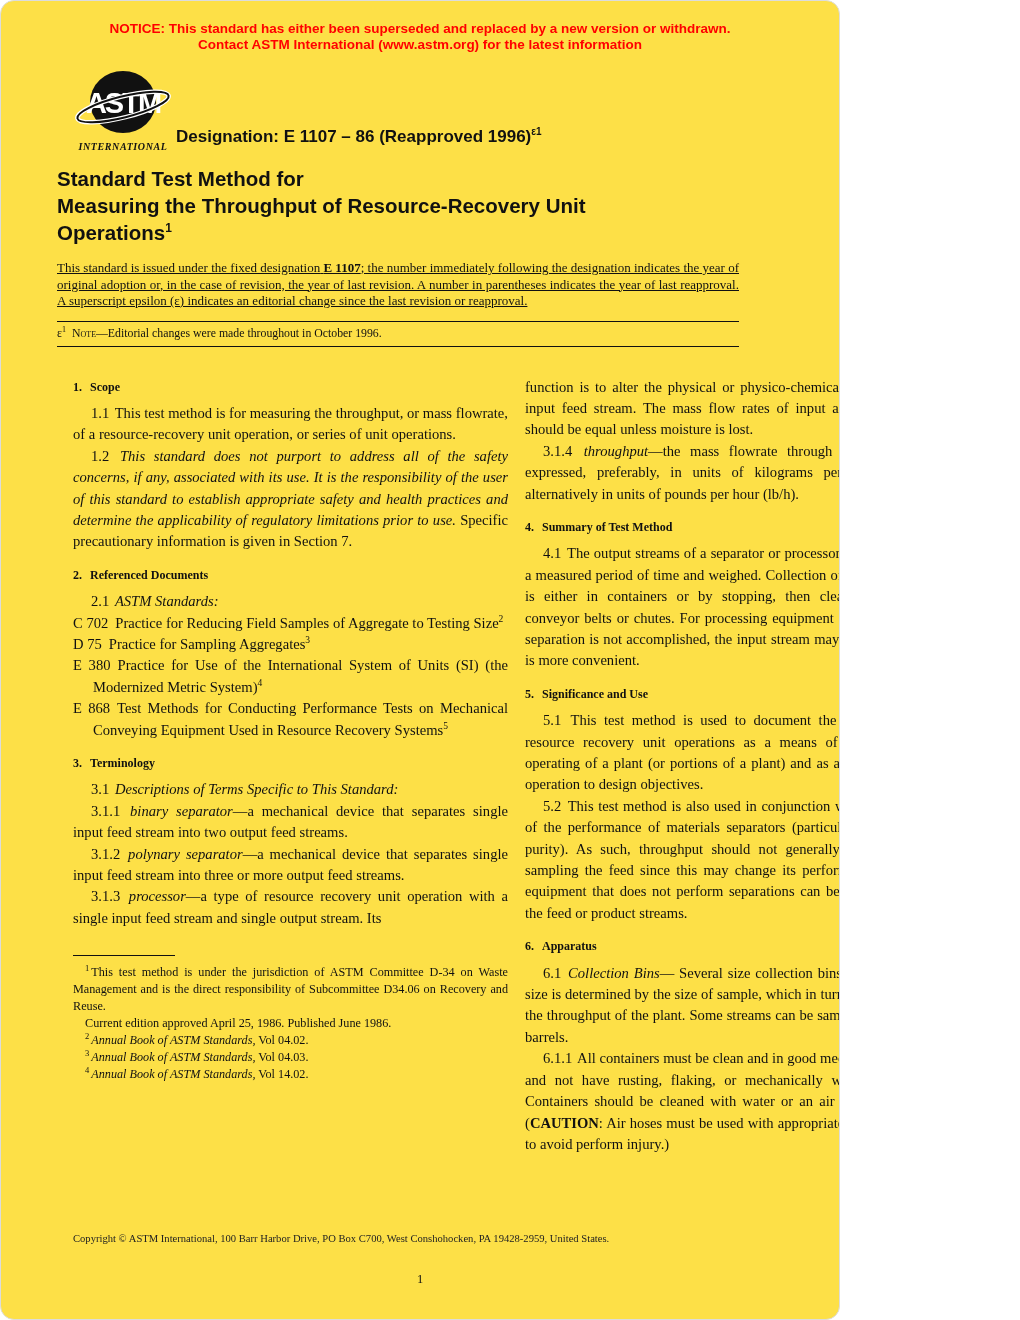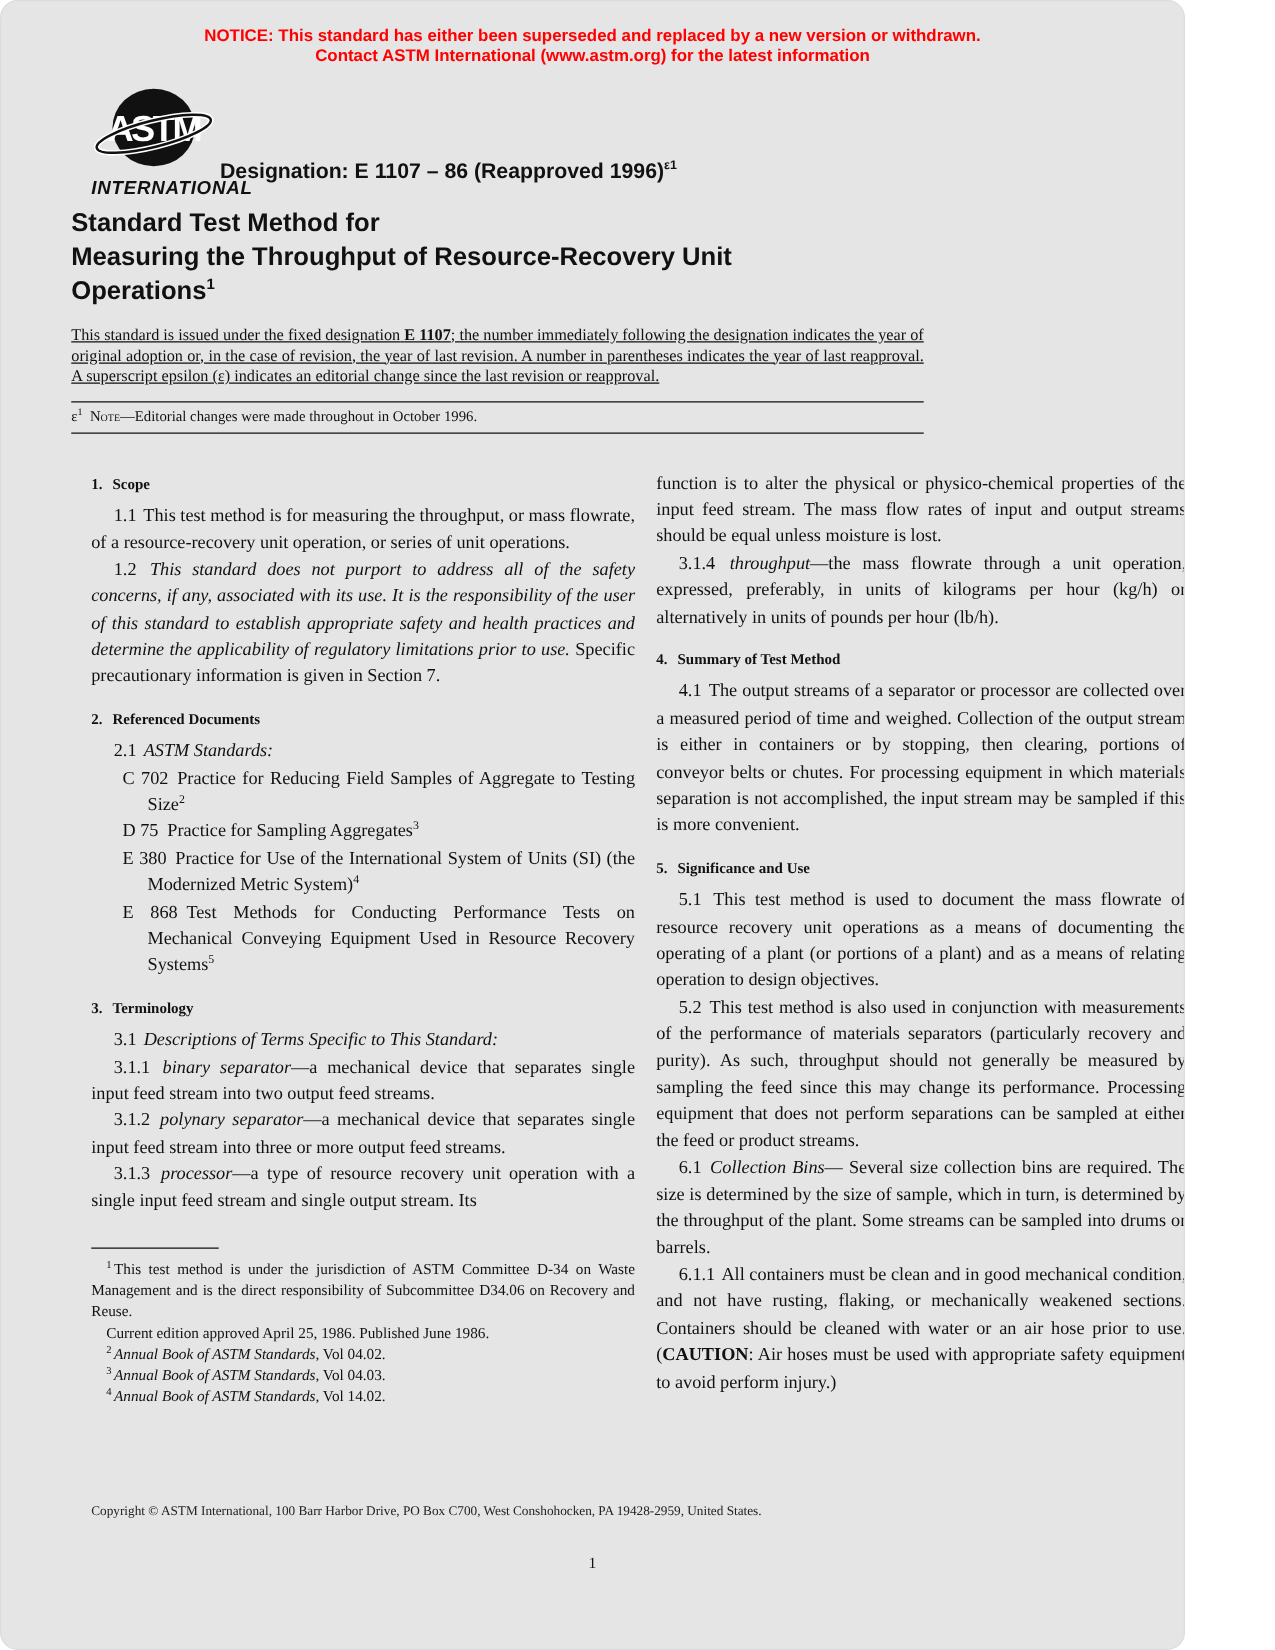--- a/index.html
+++ b/index.html
@@ -1,22 +1,22 @@
 <!DOCTYPE html>
 <html><head>
 <meta charset="utf-8">
 <style>
   * { box-sizing: border-box; margin: 0; padding: 0; }
   html, body { background: #ffffff; }
   body { width: 1020px; font-family: "Liberation Serif", serif; color: #111; }
 
   .page {
     position: relative;
-    width: 948px; height: 1320px;
-    background: #e5e5e5;
+    width: 840px; height: 1320px;
+    background: #fde047;
     border: 1px solid #dcdcdc;
     border-radius: 14px;
     overflow: hidden;
   }
 
   
   .notice {
     margin-top: 20px;
     text-align: center;
     color: #ff0000;
@@ -27,23 +27,23 @@
   }
 
   
   .header-row {
     position: relative;
     margin: 16px 0 0 72px;
     height: 92px;
   }
   .logo { position: absolute; left: 0; top: 0; width: 100px; text-align: center; }
   .logo-sub {
-    font-family: Liberation Sans, sans-serif;
+    font-family: Liberation Serif, serif;
     font-weight: bold; font-style: italic;
-    font-size: 15px; letter-spacing: 0.6px;
+    font-size: 10px; letter-spacing: 0.6px;
     margin-top: -4px; color: #111; text-align: center;
   }
   .designation {
     position: absolute; left: 103px; top: 12px;
     font-family: "Liberation Sans", sans-serif;
     font-weight: bold; font-size: 17px; color: #111; margin-top: 46px;
   }
   .designation sup { font-size: 10px; }
 
   
@@ -88,21 +88,21 @@
   }
   h2.sect .h-num { margin-right: 8px; }
   .col > h2.sect:first-child { margin-top: 0; }
 
   .para { margin: 0; font-family: Liberation Serif, serif; }
   .para.indent { text-indent: 18px; }
   .num { margin-right: 2px; }
   sup { line-height: 0; }
   .para sup, .ref sup { font-size: 9.5px; }
 
-  .ref { padding-left: 20px; text-indent: -20px; margin-left: 25px; }
+  .ref { padding-left: 20px; text-indent: -20px; }
   .ref .ref-code { margin-right: 7px; }
 
   
   .footnotes { margin-top: 26px; }
   .fn-rule { width: 102px; border-top: 1.3px solid #111; margin-bottom: 8px; }
   .fn {
     font-size: 12.2px; line-height: 17px;
     text-align: justify;
   }
   .fn.first-line-indent { text-indent: 12px; }
@@ -200,20 +200,21 @@
       <h2 class="sect"><span class="h-num">4.</span><span>Summary of Test Method</span></h2>
       <p class="para indent"><span class="num">4.1</span>
         <span>The output streams of a separator or processor are collected over a measured period of time and weighed. Collection of the output stream is either in containers or by stopping, then clearing, portions of conveyor belts or chutes. For processing equipment in which materials separation is not accomplished, the input stream may be sampled if this is more convenient.</span></p>
 
       <h2 class="sect"><span class="h-num">5.</span><span>Significance and Use</span></h2>
       <p class="para indent"><span class="num">5.1</span>
         <span>This test method is used to document the mass flowrate of resource recovery unit operations as a means of documenting the operating of a plant (or portions of a plant) and as a means of relating operation to design objectives.</span></p>
       <p class="para indent"><span class="num">5.2</span>
         <span>This test method is also used in conjunction with measurements of the performance of materials separators (particularly recovery and purity). As such, throughput should not generally be measured by sampling the feed since this may change its performance. Processing equipment that does not perform separations can be sampled at either the feed or product streams.</span></p>
 
+      <h2 class="sect"><span class="h-num">6.</span><span>Apparatus</span></h2>
       <p class="para indent"><span class="num">6.1</span>
         <i>Collection Bins</i><span>— Several size collection bins are required. The size is determined by the size of sample, which in turn, is determined by the throughput of the plant. Some streams can be sampled into drums or barrels.</span></p>
       <p class="para indent"><span class="num">6.1.1</span>
         <span>All containers must be clean and in good mechanical condition, and not have rusting, flaking, or mechanically weakened sections. Containers should be cleaned with water or an air hose prior to use. (</span><b>CAUTION</b><span>: Air hoses must be used with appropriate safety equipment to avoid perform injury.)</span></p>
     </div>
 
   </div>
 
   <div class="footer">
     <p class="copyright">Copyright © ASTM International, 100 Barr Harbor Drive, PO Box C700, West Conshohocken, PA 19428-2959, United States.</p>

